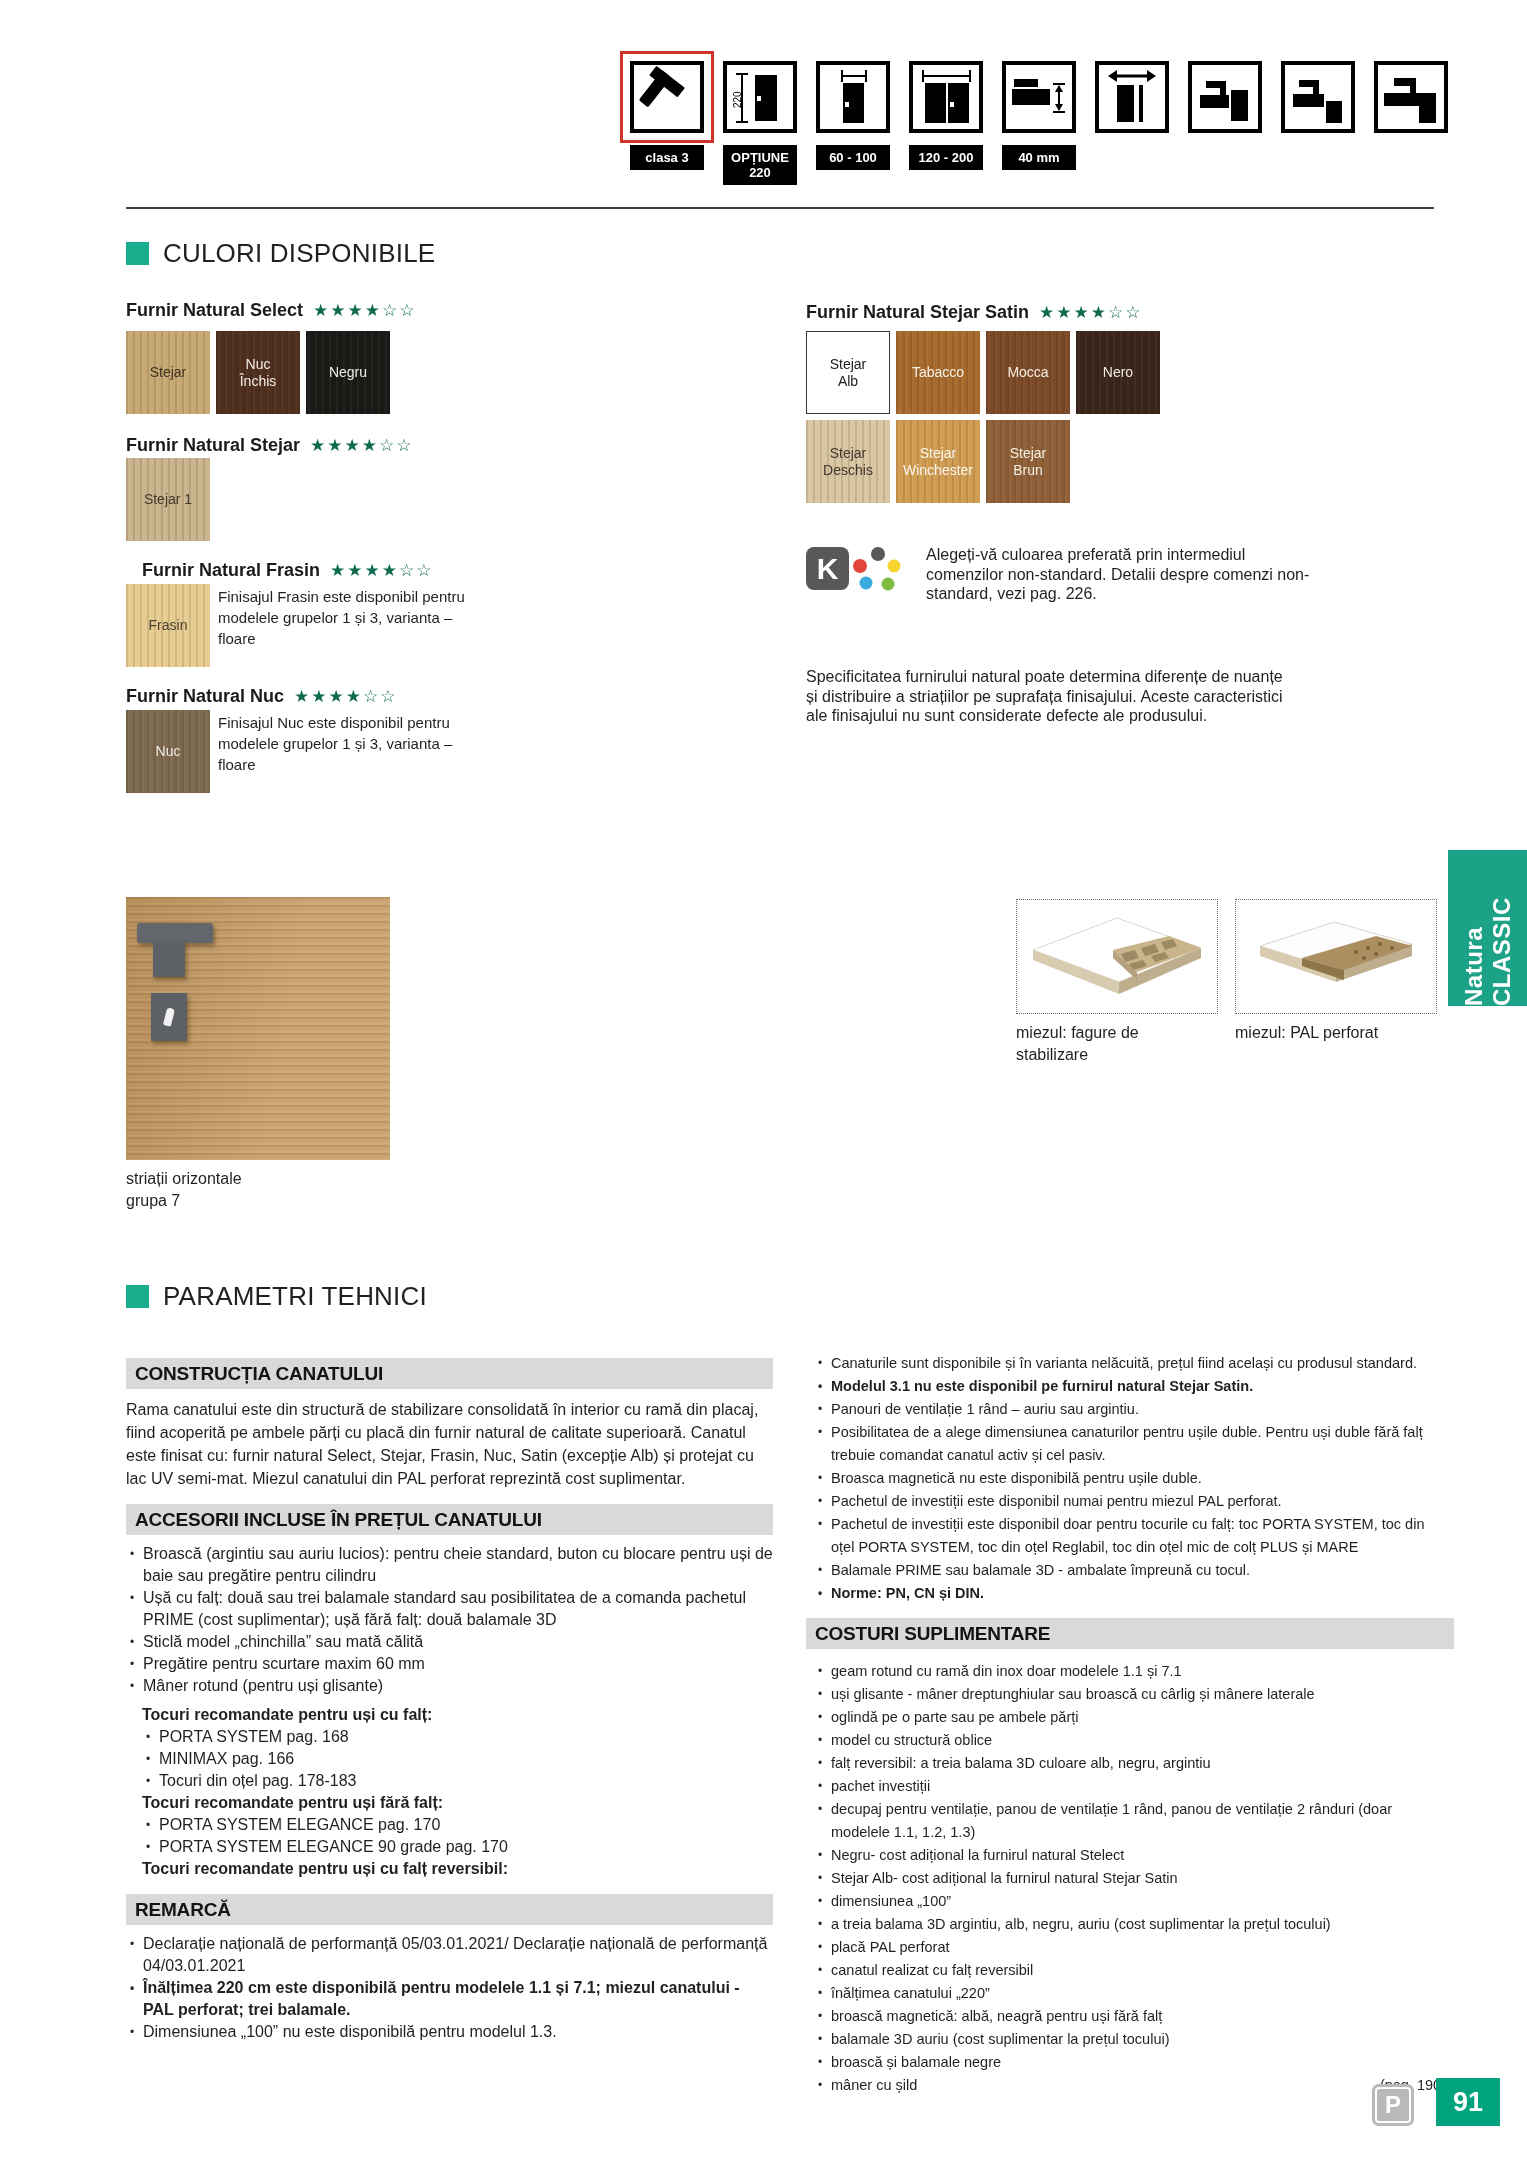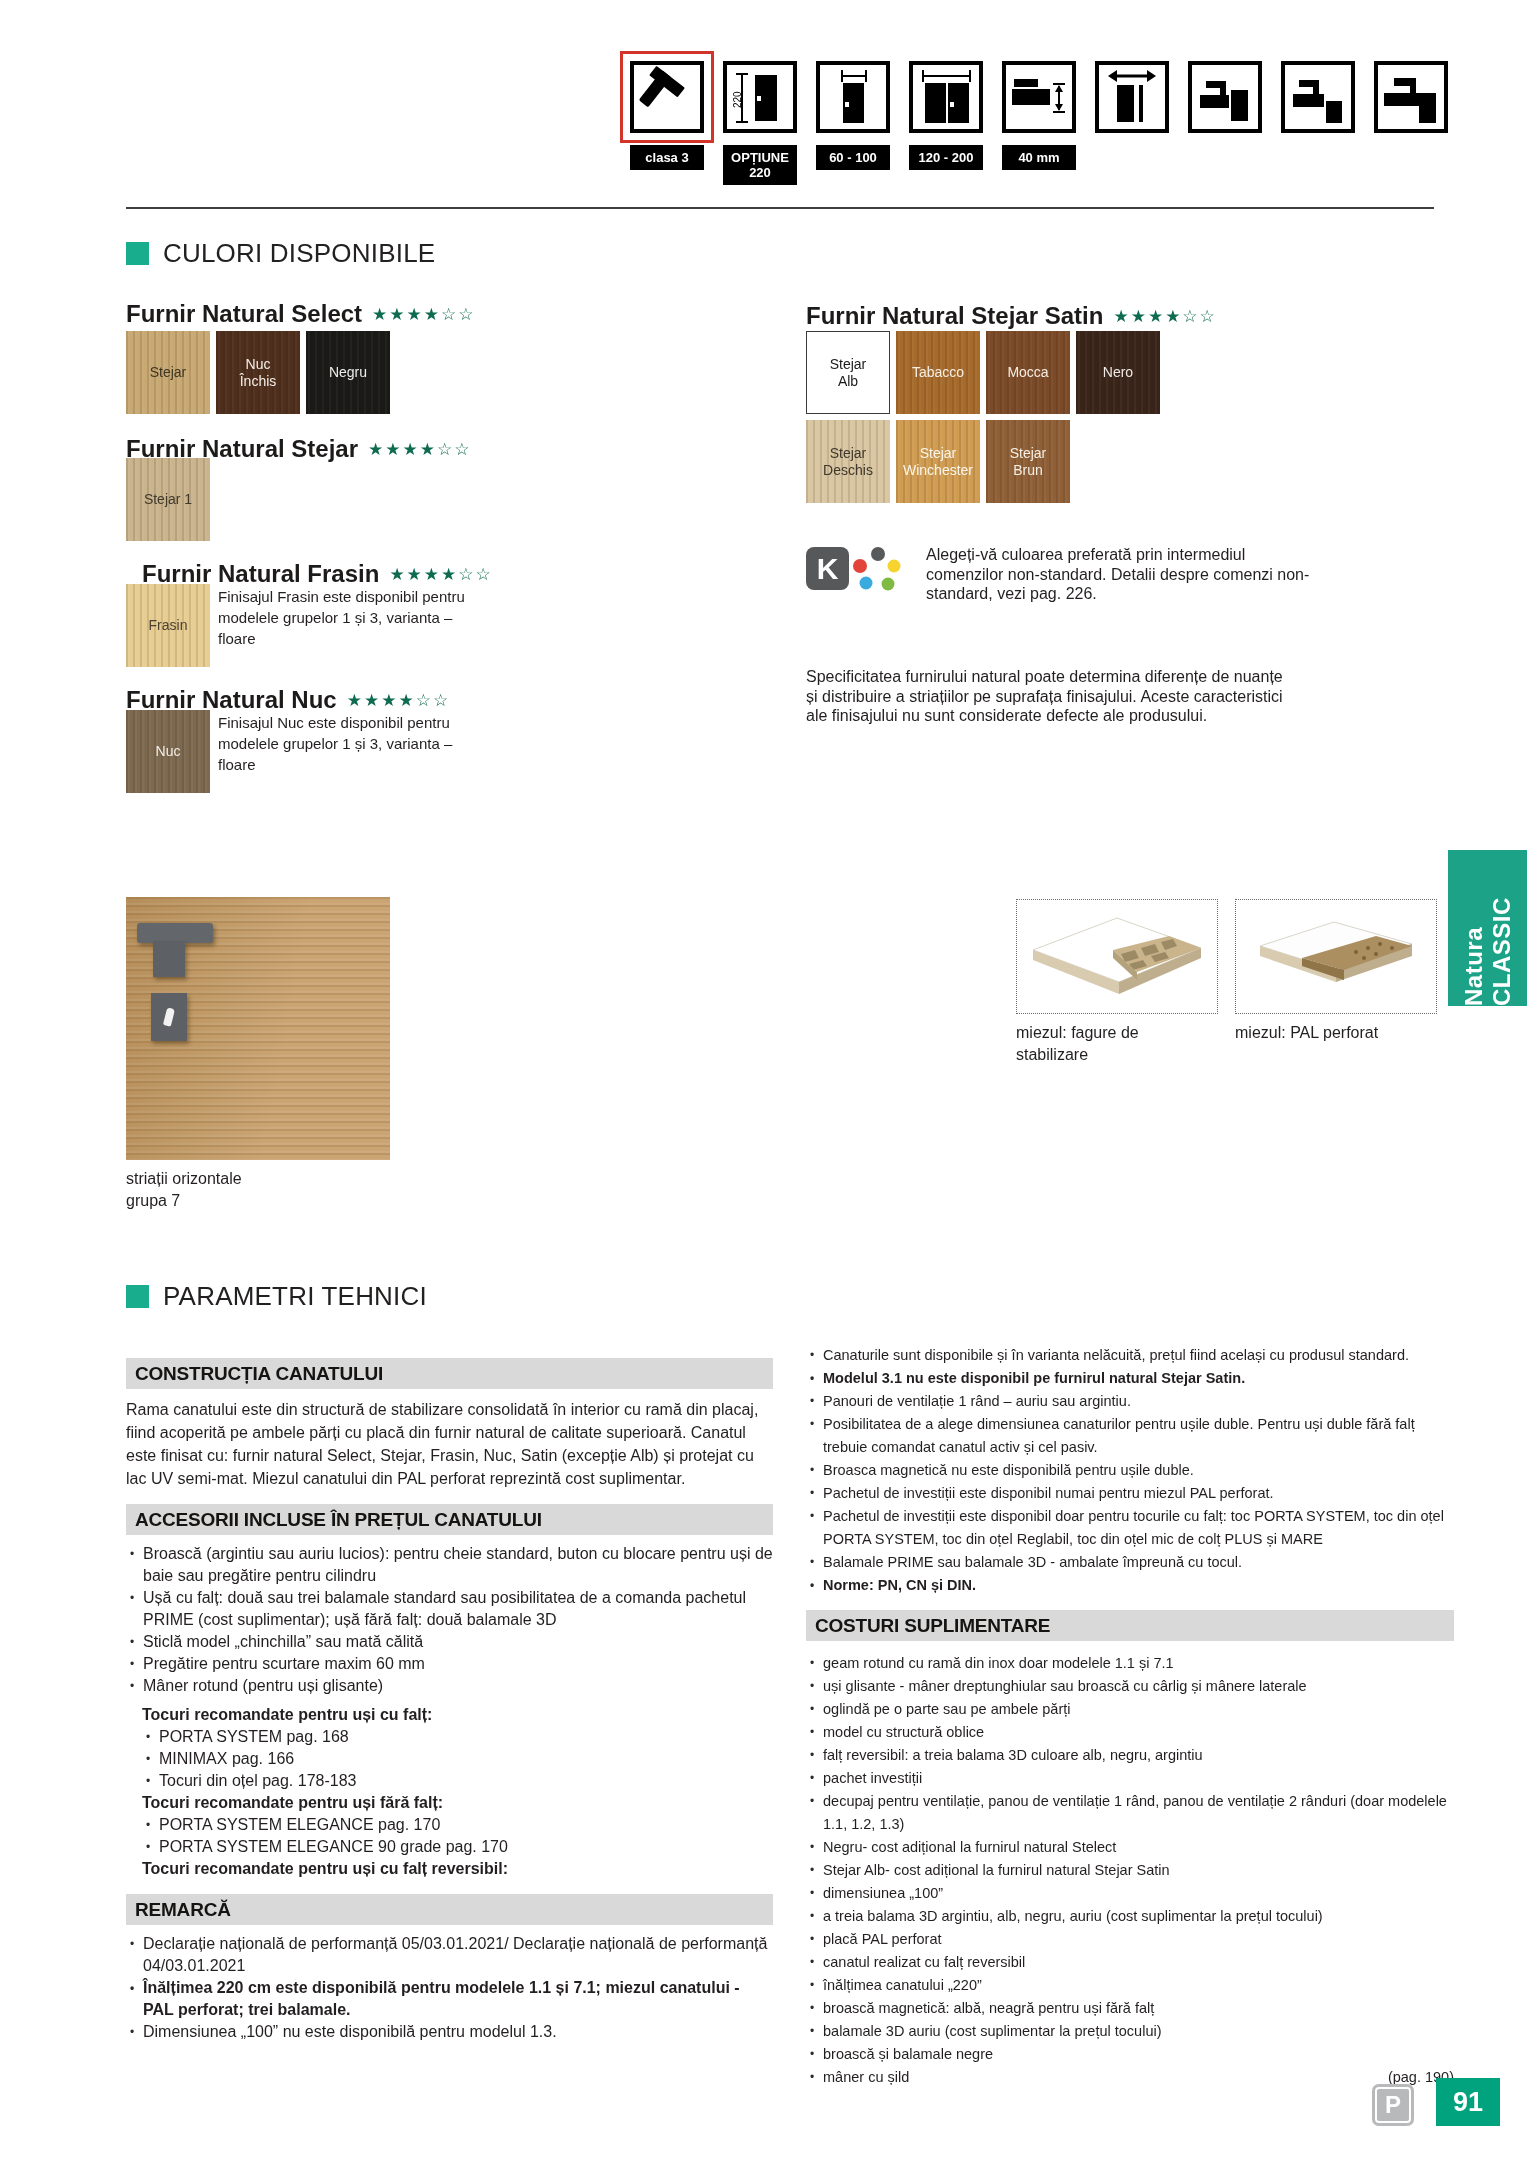--- a/index.html
+++ b/index.html
@@ -19,21 +19,21 @@
   .ml{white-space:pre-line;}
 
   
   .topline{position:absolute;left:126px;top:207px;width:1308px;height:2px;background:#3f3f3f;}
   .sec-head{position:absolute;display:flex;align-items:center;gap:14px;}
   .sec-sq{width:23px;height:23px;background:#17ad8d;flex:0 0 auto;}
   .sec-title{font-size:26px;color:#232020;letter-spacing:.2px;}
 
   
   .grp-h{position:absolute;display:flex;align-items:center;gap:10px;}
-  .grp-name{font-size:24px;font-weight:bold;color:#1d1a1a;}
+  .grp-name{font-size:18px;font-weight:bold;color:#1d1a1a;}
   .stars{font-size:17px;color:#0f6b50;letter-spacing:2px;line-height:1;}
   .swrow{position:absolute;display:flex;gap:6px;}
   .sw{box-sizing:border-box;width:84px;height:83px;display:flex;align-items:center;justify-content:center;
       text-align:center;font-size:14px;line-height:17px;position:relative;overflow:hidden;}
   .sw .swl{position:relative;z-index:2;}
   .sw.grain::after{content:"";position:absolute;inset:0;z-index:1;
       background:repeating-linear-gradient(90deg,rgba(50,25,0,.12) 0 2px,rgba(255,255,255,.04) 2px 4px,rgba(0,0,0,0) 4px 7px);}
   .grp-note{position:absolute;width:250px;font-size:15px;line-height:21px;color:#231f20;}
 
   
@@ -66,21 +66,21 @@
   
   .lcol{position:absolute;left:126px;top:1358px;width:647px;}
   .rcol{position:absolute;left:806px;top:1344px;width:648px;}
   .gbar{background:#d9d9d9;color:#161412;font-size:19px;font-weight:bold;letter-spacing:-.2px;
         padding:5px 9px 4px;line-height:22px;}
   .para{margin:9px 0 0;font-size:16px;line-height:23px;}
   .blist{list-style:none;margin:8px 0 0;padding:0;font-size:16px;line-height:22px;}
   .blist li{position:relative;padding-left:17px;}
   .blist li::before{content:"•";position:absolute;left:4px;top:0;font-size:12px;color:#2b2b2b;}
   .blist li.bold{font-weight:bold;}
-  .rcol .blist{font-size:14.5px;line-height:23px;margin:0;}
+  .rcol .blist{font-size:14.5px;line-height:23px;margin:8px;}
   .mt14{margin-top:14px;}
   .toc{margin-top:7px;font-size:16px;line-height:22px;margin-left:16px;}
   .tch{font-weight:bold;}
   .toc .ti{position:relative;padding-left:17px;}
   .toc .ti::before{content:"•";position:absolute;left:4px;top:0;font-size:12px;color:#2b2b2b;}
   .pgref{position:absolute;right:0;top:0;}
   .rbar{margin-top:13px;}
   .rlist2{margin-top:11px !important;}
 
   

